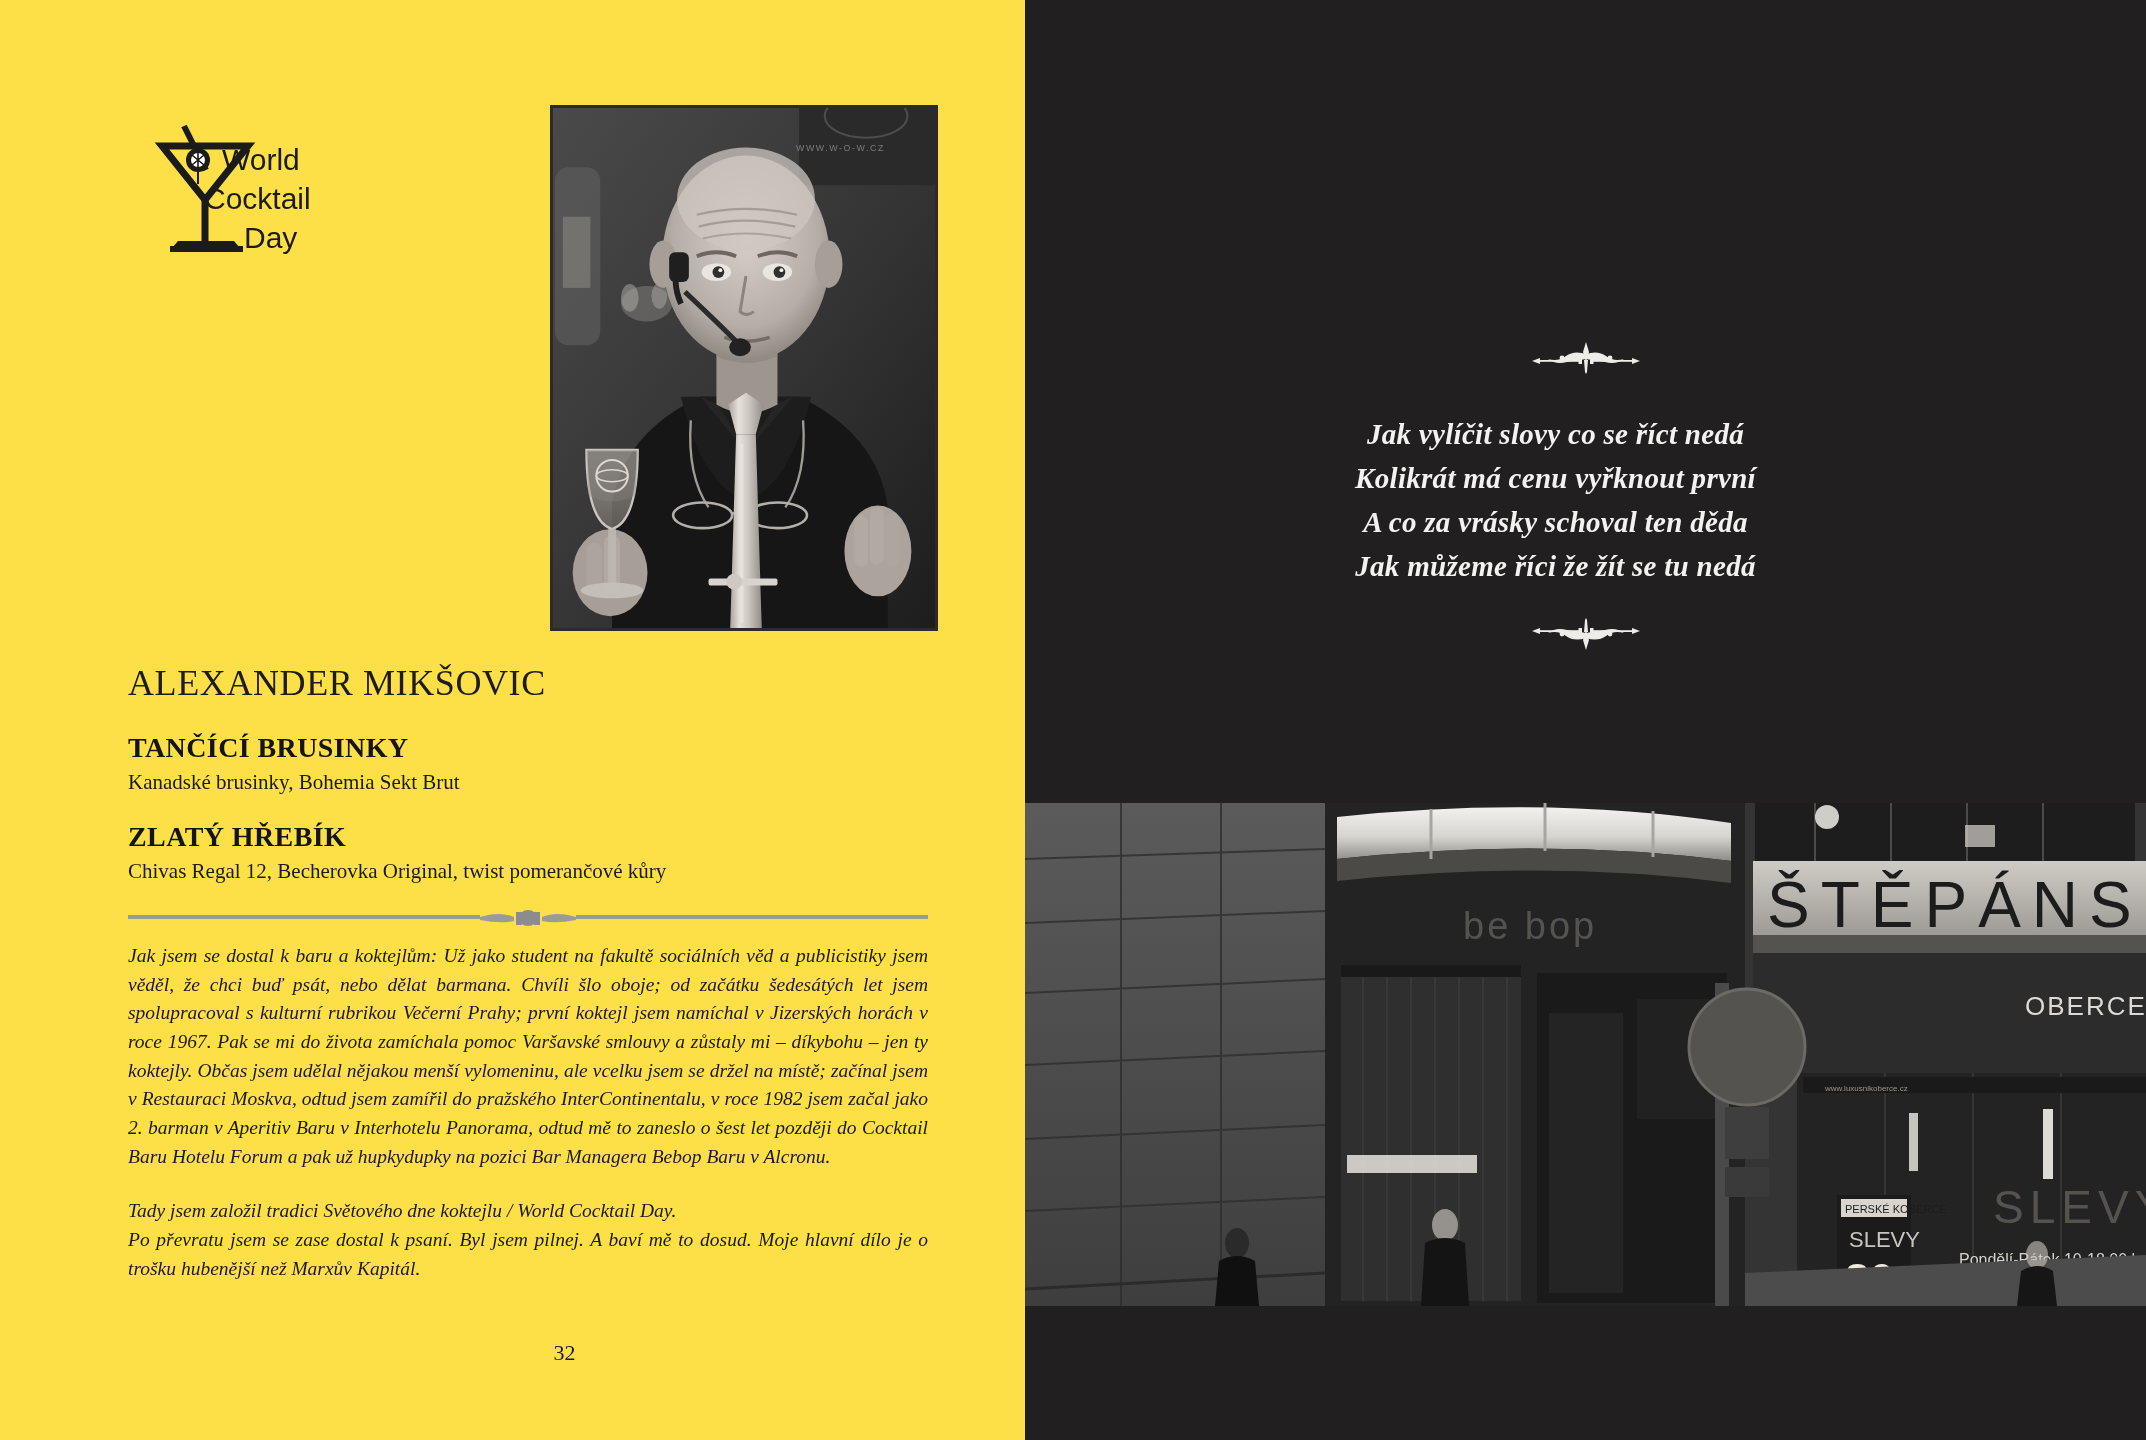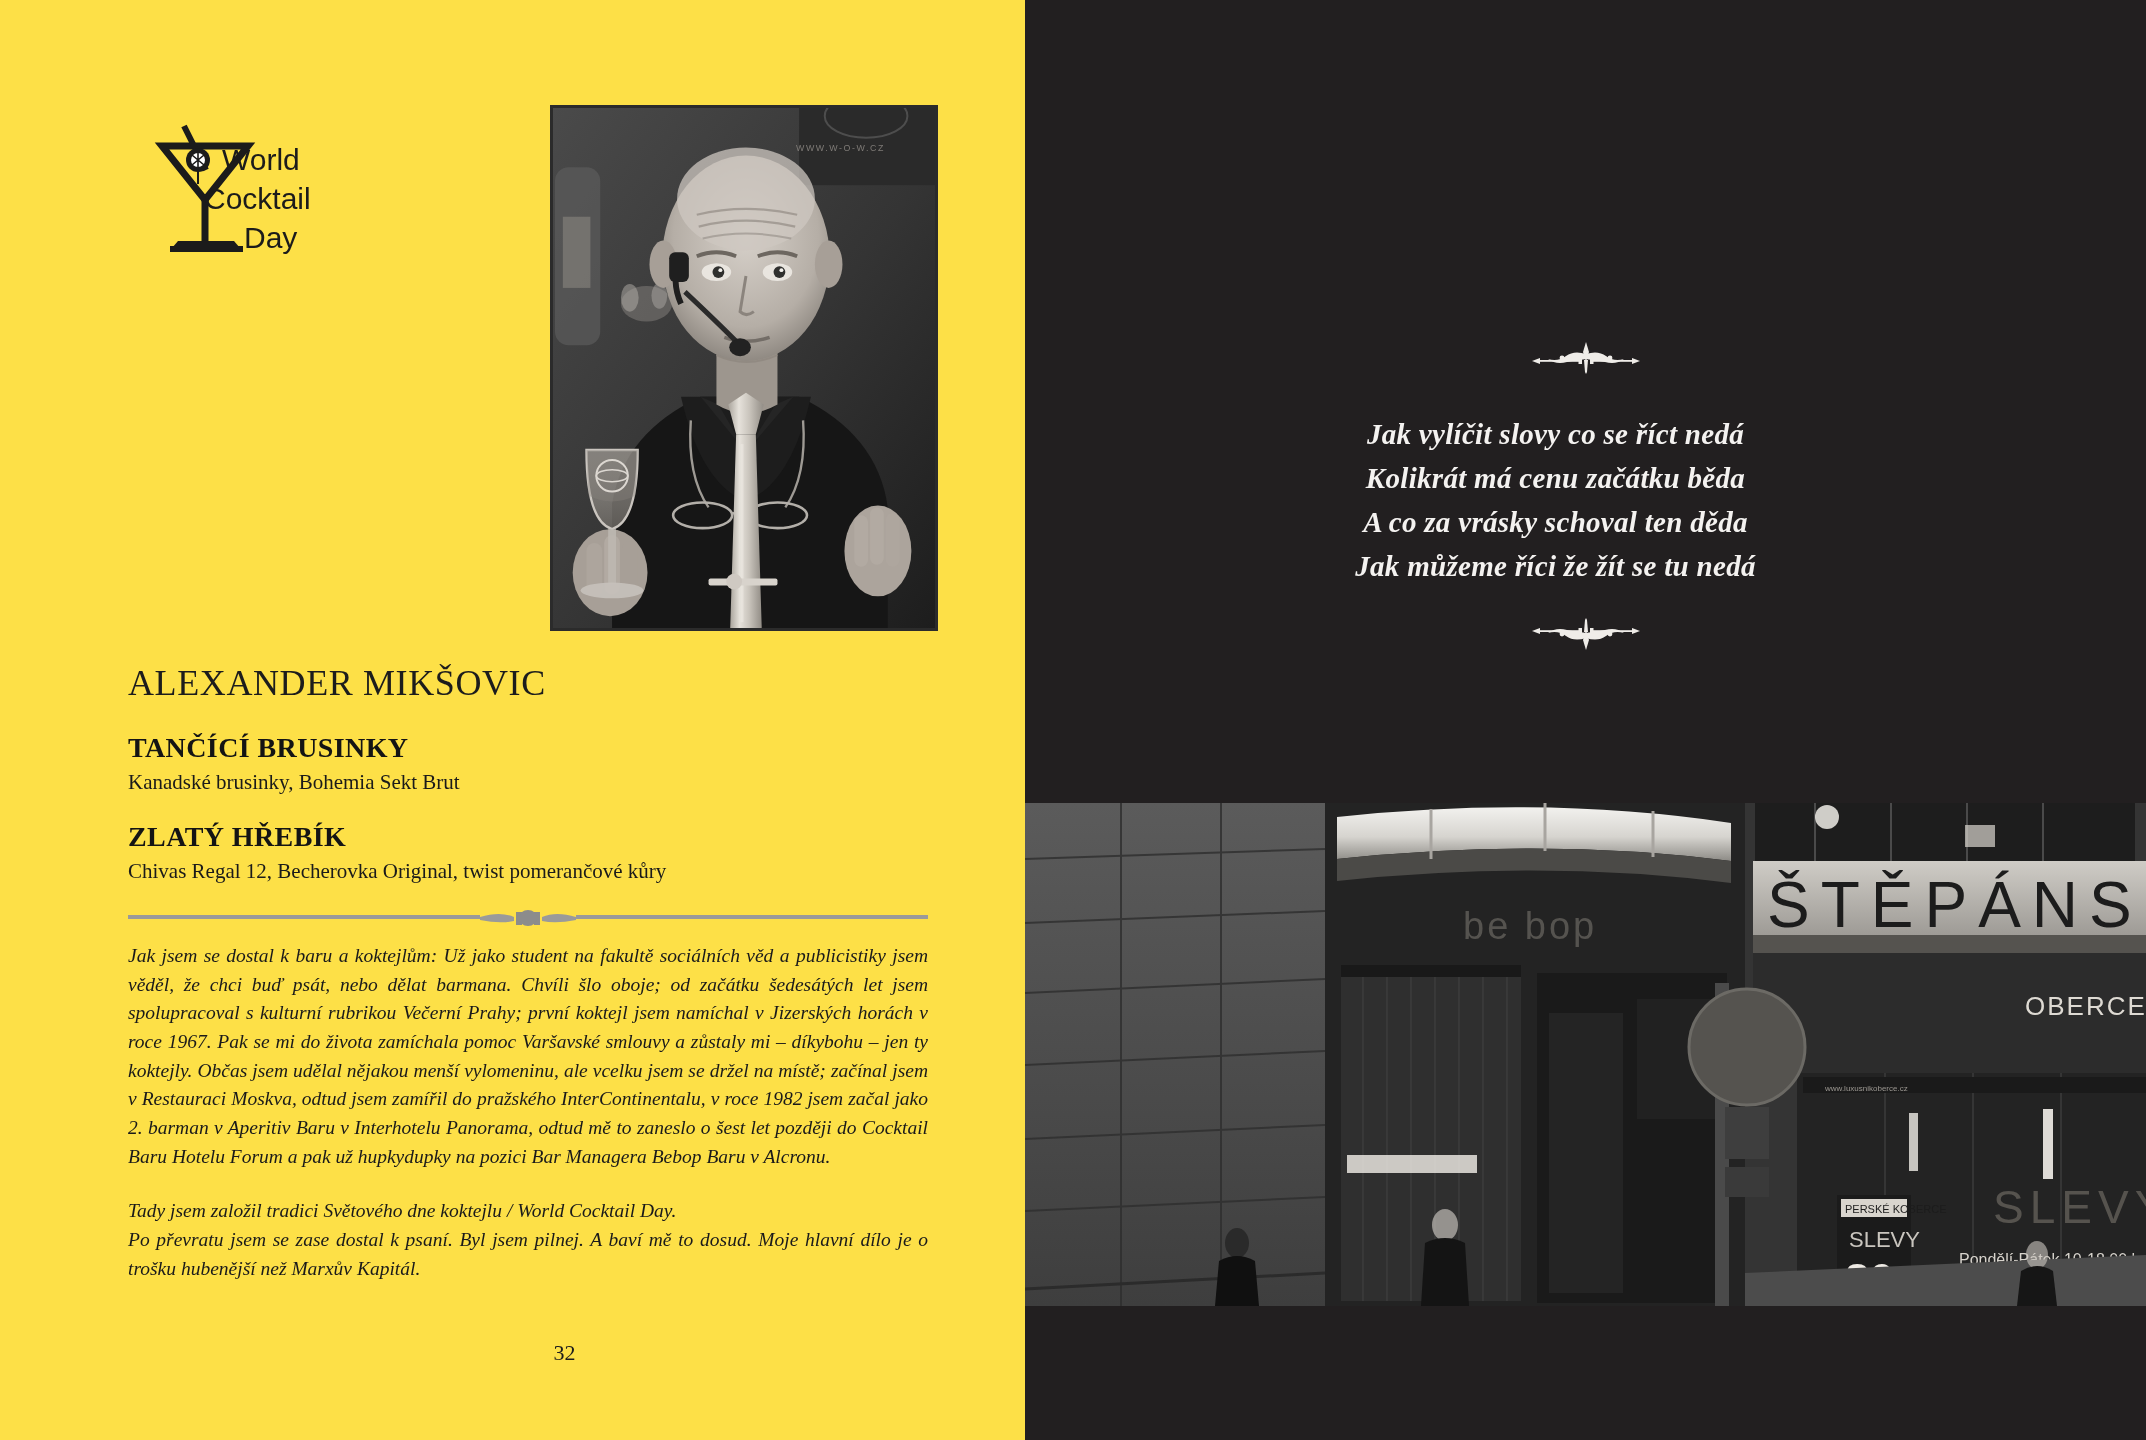--- a/index.html
+++ b/index.html
@@ -368,21 +368,21 @@
             <path d="M126 18 L134 21 L126 24 Z"></path>
             <path d="M34 18 L26 21 L34 24 Z"></path>
             <rect x="84" y="18" width="3.5" height="6"></rect>
             <rect x="72.5" y="18" width="3.5" height="6"></rect>
           </g>
         </svg>
       </div>
 
       <div id="poem-lines">
         <div class="poem-line">Jak vylíčit slovy co se říct nedá</div>
-        <div class="poem-line">Kolikrát má cenu začátku běda</div>
+        <div class="poem-line">Kolikrát má cenu vyřknout první</div>
         <div class="poem-line">A co za vrásky schoval ten děda</div>
         <div class="poem-line">Jak můžeme říci že žít se tu nedá</div>
       </div>
 
       <div class="poem-orn bottom">
         <svg viewBox="0 0 160 34" xmlns="http://www.w3.org/2000/svg">
           <g fill="#efece8">
             <path d="M80 2 L83 12 L80 22 L77 12 Z"></path>
             <path d="M78 20 L82 20 L81 32 L80 34 L79 32 Z"></path>
             <path d="M80 14 Q92 10 100 16 Q108 22 118 19 Q110 25 99 22 Q90 20 80 19 Z"></path>

